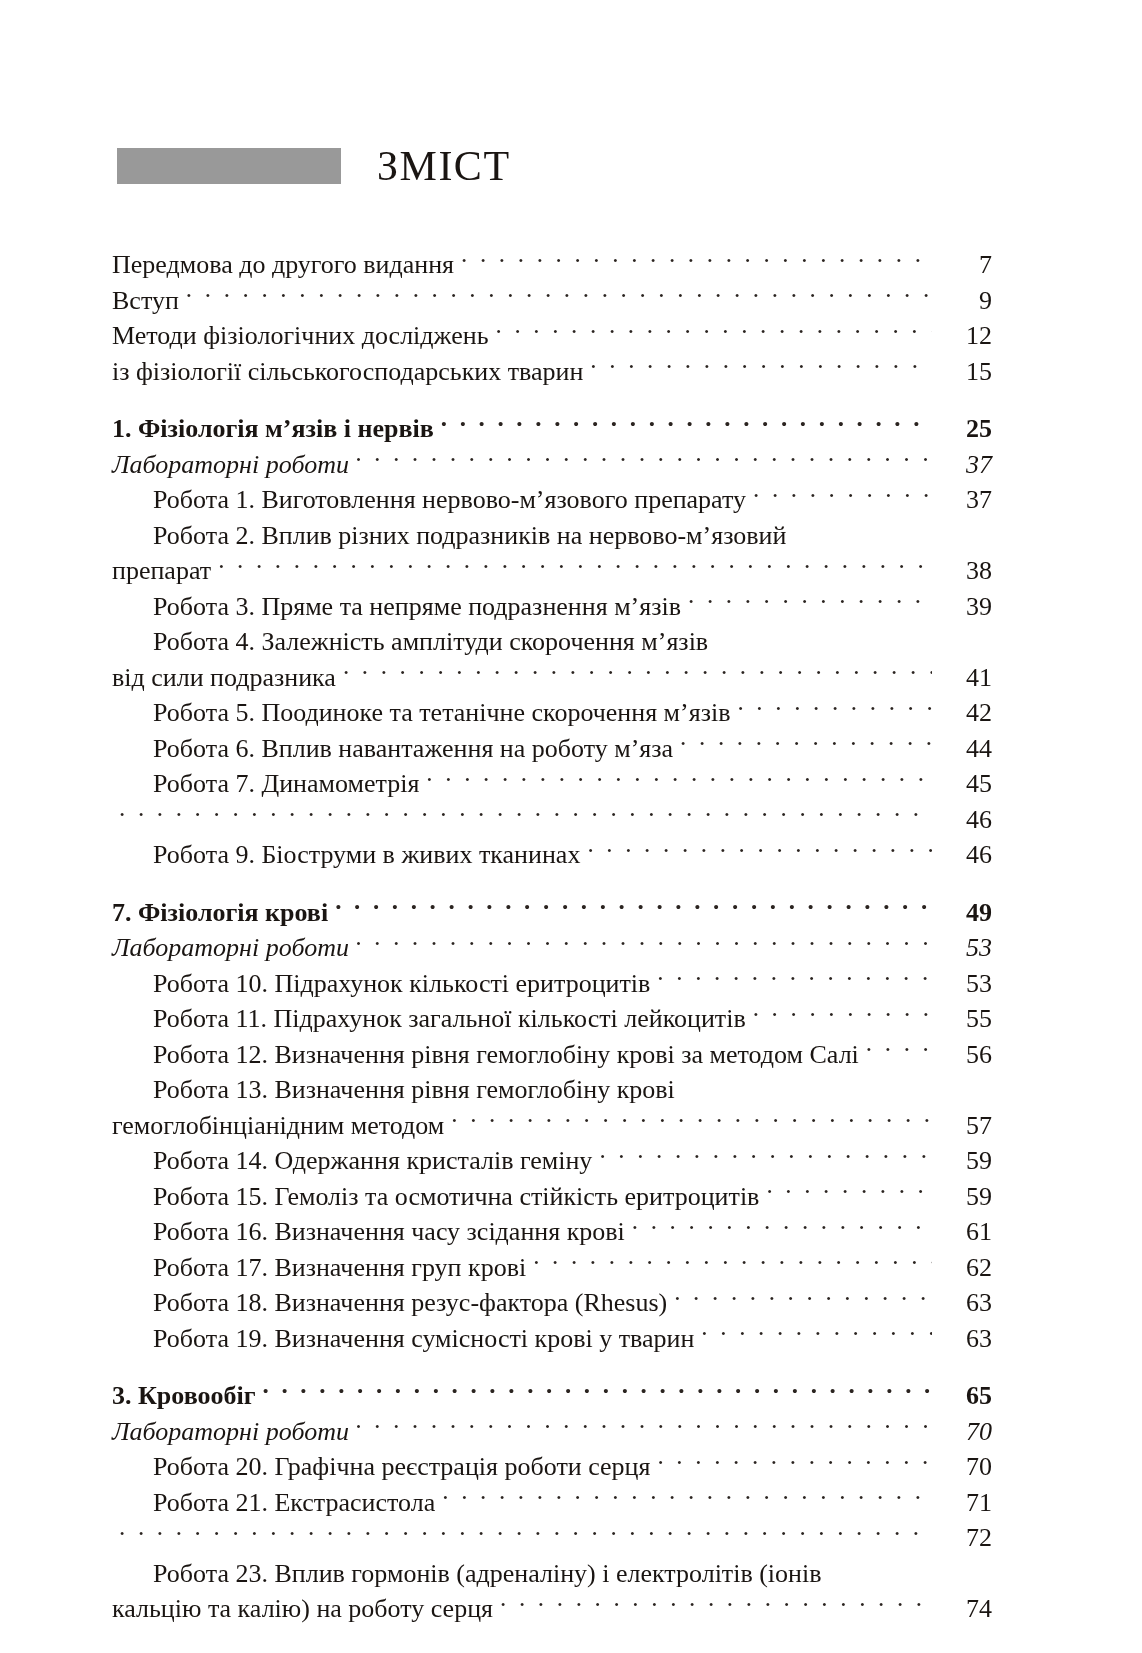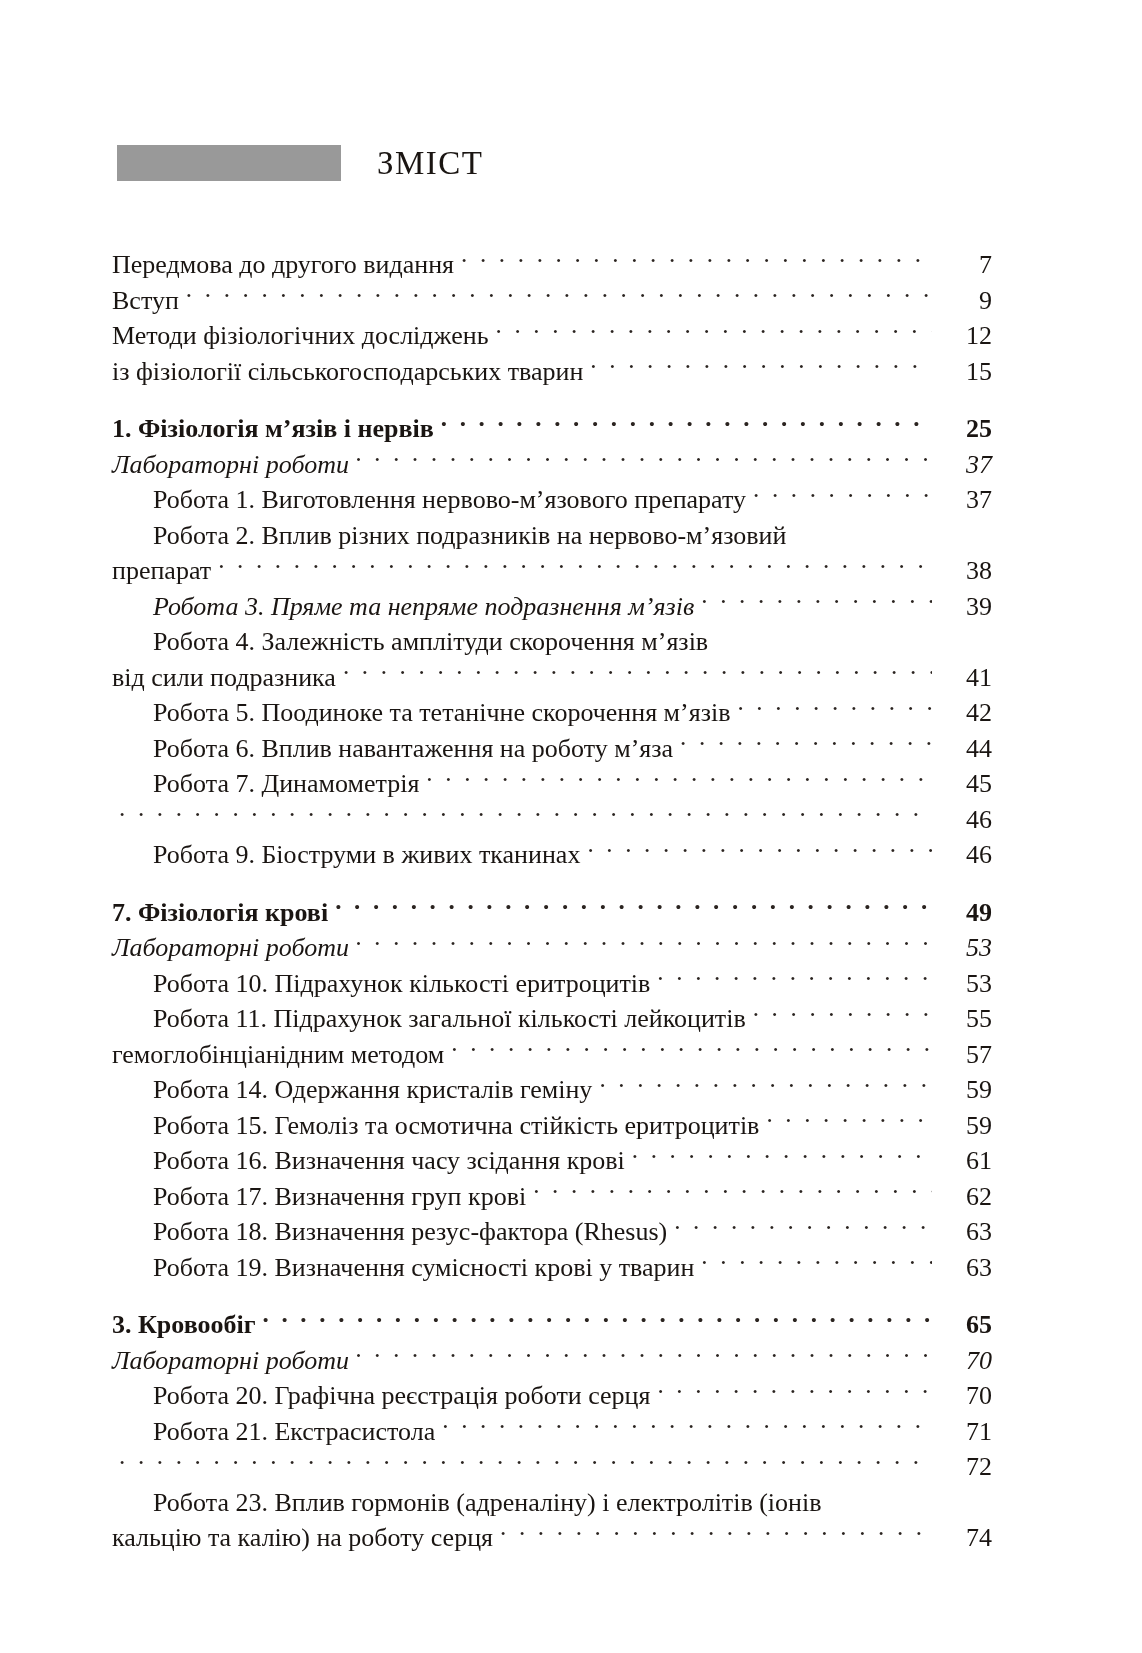--- a/index.html
+++ b/index.html
@@ -31,21 +31,21 @@
     align-items: center;
   }
   .heading-bar {
     width: 224px;
     height: 36px;
     background: #999999;
     flex: none;
   }
   .heading-title {
     margin-left: 36px;
-    font-size: 33px;
+    font-size: 42px;
     font-weight: normal;
     letter-spacing: 1.5px;
     color: #1a1512;
     line-height: 1;
     white-space: nowrap;
   }
 
   
   .toc {
     position: absolute;
@@ -156,21 +156,21 @@
       <div class="toc-entry level-work cont-first">
         <span class="label" style="padding-left: 41px;">Робота 2. Вплив різних подразників на нервово-м’язовий</span>
         <span class="page-no"></span>
       </div>
       <div class="toc-entry">
         <span class="label">препарат</span>
         <span class="leader"></span>
         <span class="page-no">38</span>
       </div>
       <div class="toc-entry level-work">
-        <span class="label" style="padding-left: 41px; font-style: italic;">Робота 3. Пряме та непряме подразнення м’язів</span>
+        <span class="label" style="padding-left: 41px;">Робота 3. Пряме та непряме подразнення м’язів</span>
         <span class="leader"></span>
         <span class="page-no">39</span>
       </div>
       <div class="toc-entry level-work cont-first">
         <span class="label" style="padding-left: 41px;">Робота 4. Залежність амплітуди скорочення м’язів</span>
         <span class="page-no"></span>
       </div>
       <div class="toc-entry">
         <span class="label">від сили подразника</span>
         <span class="leader"></span>
@@ -214,20 +214,29 @@
       <div class="toc-entry level-work">
         <span class="label" style="padding-left: 41px;">Робота 10. Підрахунок кількості еритроцитів</span>
         <span class="leader"></span>
         <span class="page-no">53</span>
       </div>
       <div class="toc-entry level-work">
         <span class="label" style="padding-left: 41px;">Робота 11. Підрахунок загальної кількості лейкоцитів</span>
         <span class="leader"></span>
         <span class="page-no">55</span>
       </div>
+      <div class="toc-entry level-work">
+        <span class="label" style="padding-left: 41px;">Робота 12. Визначення рівня гемоглобіну крові за методом Салі</span>
+        <span class="leader"></span>
+        <span class="page-no">56</span>
+      </div>
+      <div class="toc-entry level-work cont-first">
+        <span class="label" style="padding-left: 41px;">Робота 13. Визначення рівня гемоглобіну крові</span>
+        <span class="page-no"></span>
+      </div>
       <div class="toc-entry">
         <span class="label">гемоглобінціанідним методом</span>
         <span class="leader"></span>
         <span class="page-no">57</span>
       </div>
       <div class="toc-entry level-work">
         <span class="label" style="padding-left: 41px;">Робота 14. Одержання кристалів геміну</span>
         <span class="leader"></span>
         <span class="page-no">59</span>
       </div>

